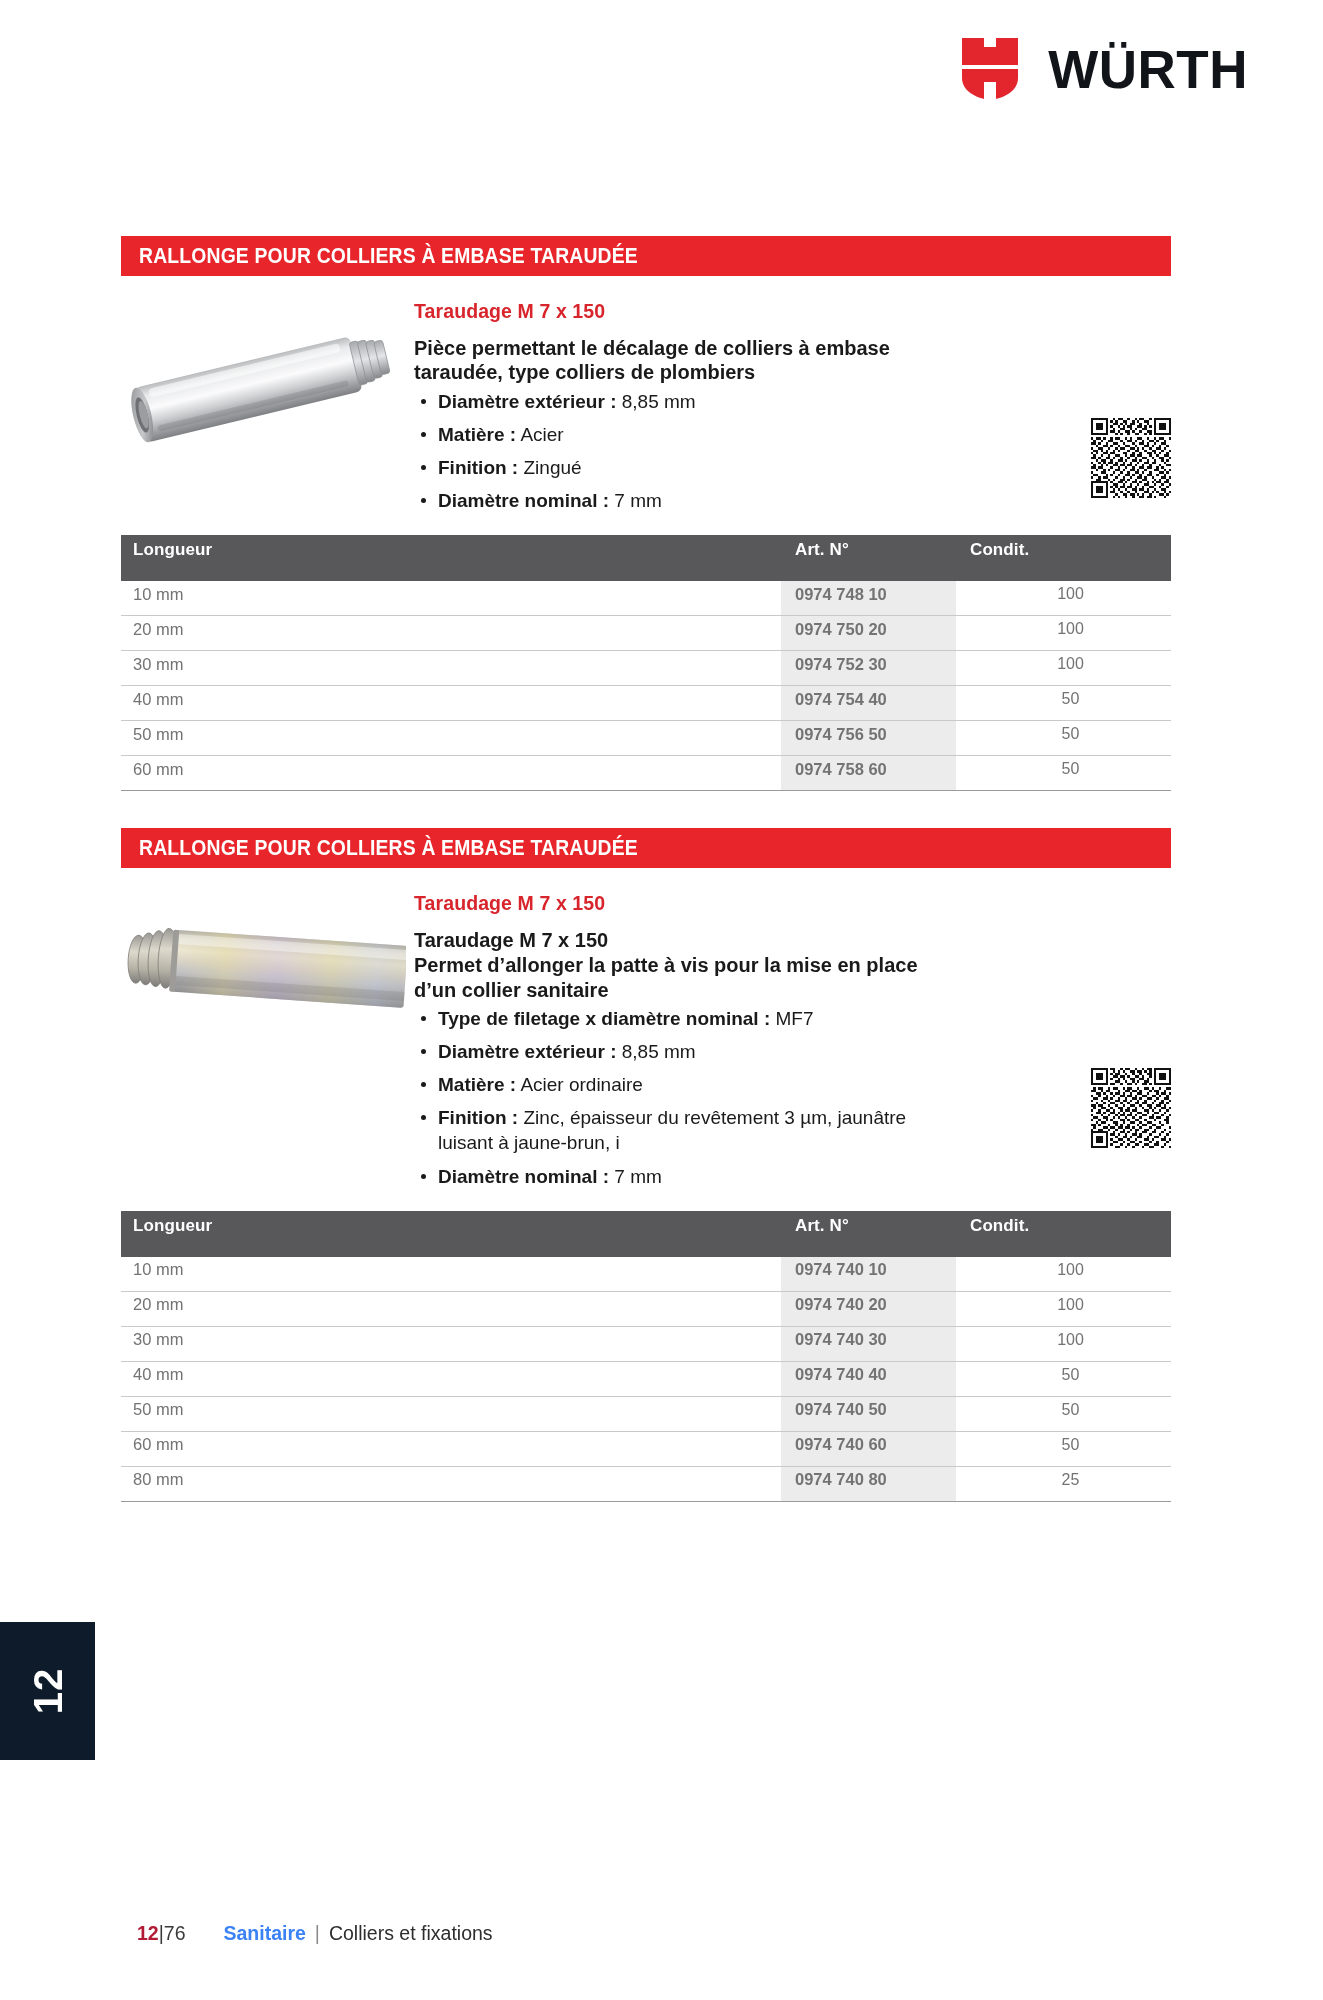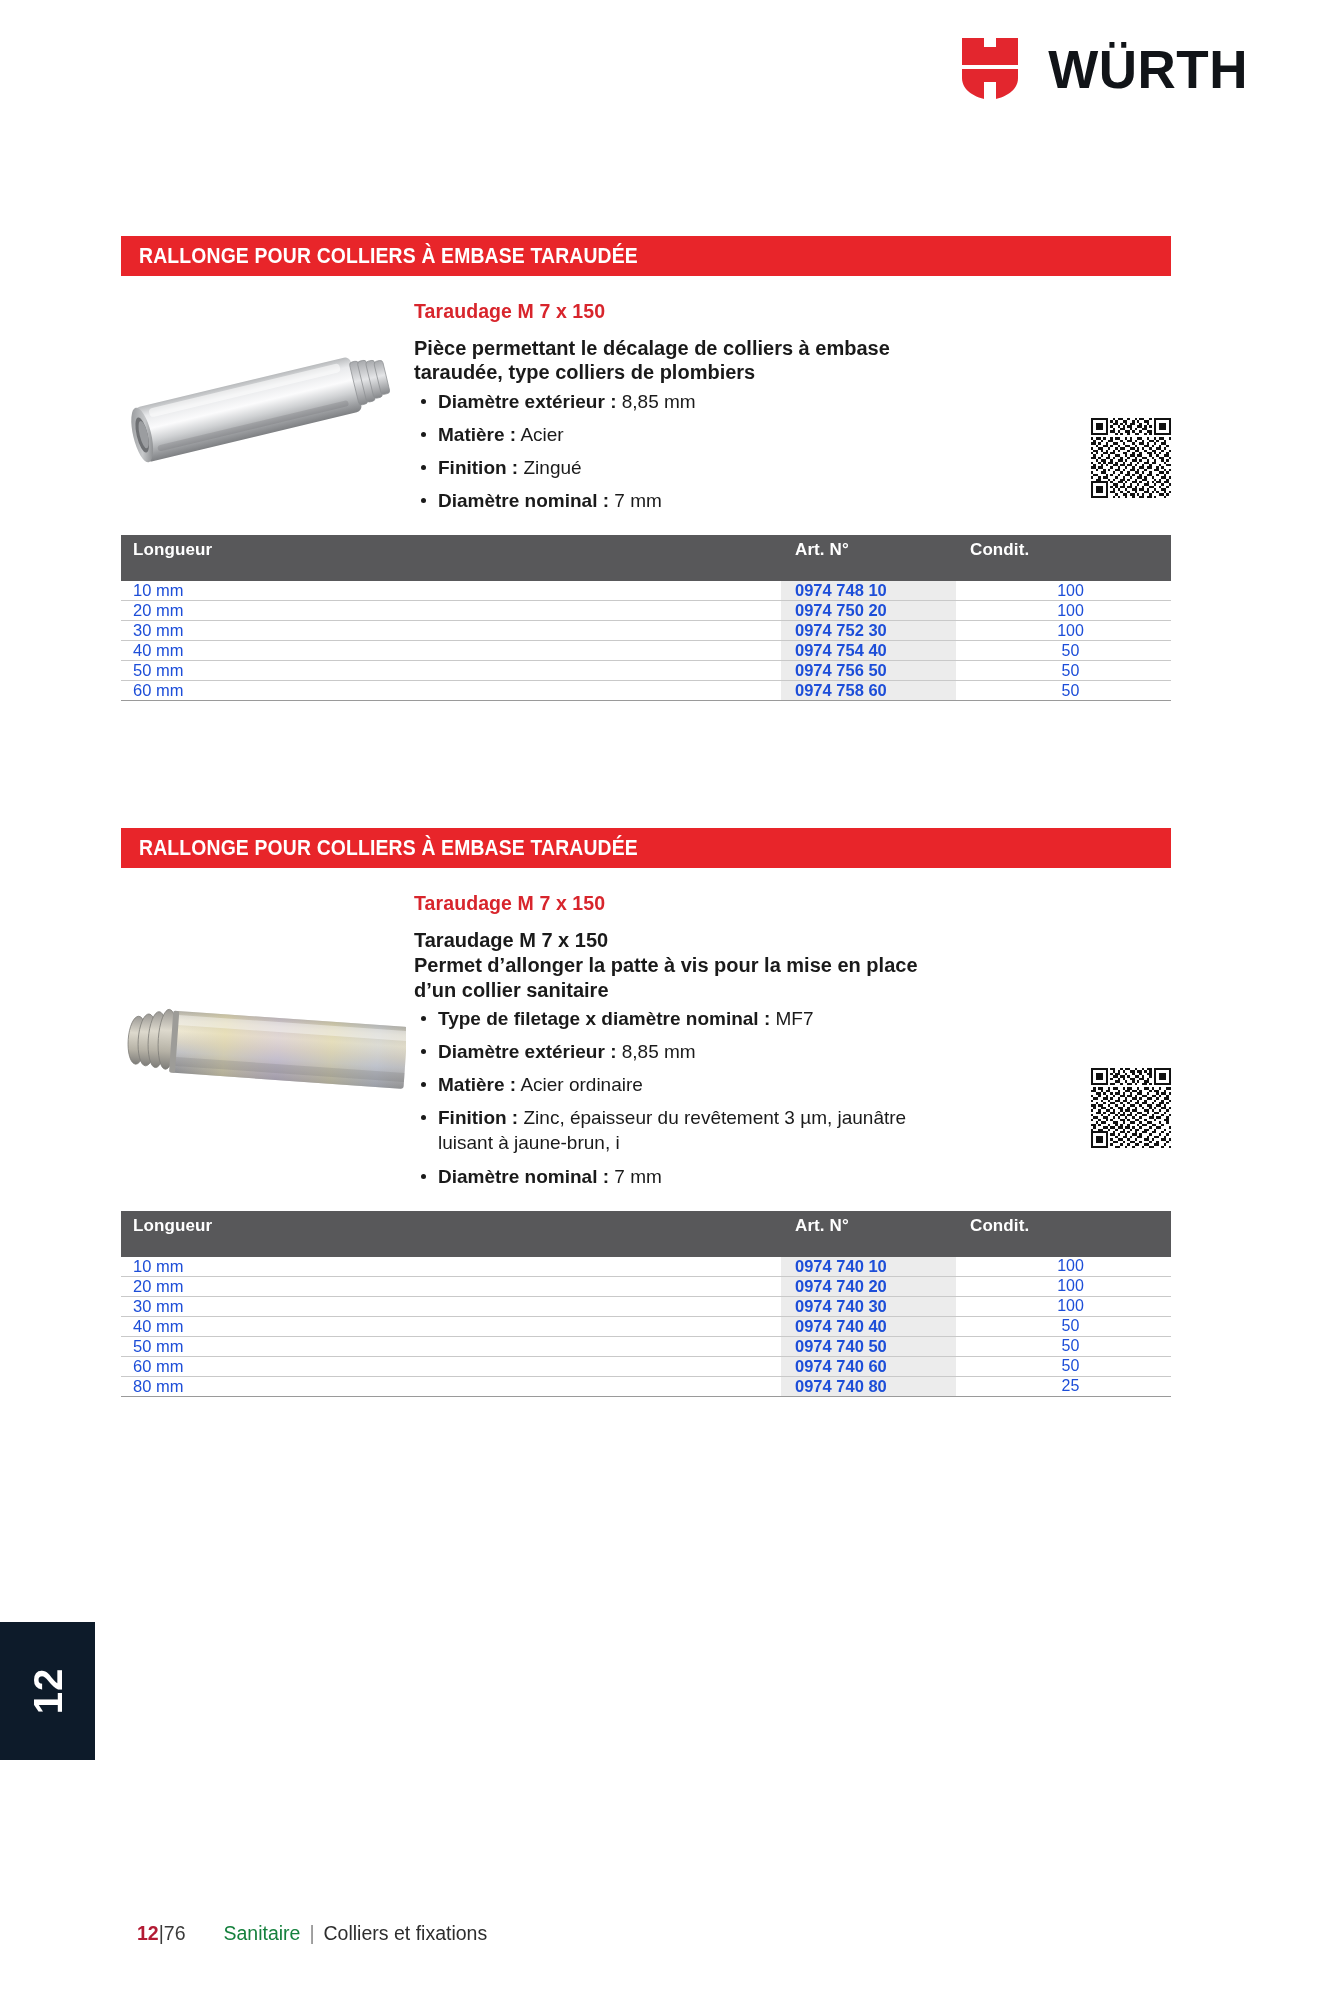--- a/index.html
+++ b/index.html
@@ -64,21 +64,20 @@
     letter-spacing: 0.2px;
     transform: scaleX(0.86);
     transform-origin: left center;
     white-space: nowrap;
   }
 
   .sec-body {
     position: relative;
     display: flex;
     padding-top: 16px;
-    align-items: center;
   }
 
   
   .prod-fig {
     position: relative;
     flex: 0 0 285px;
     height: 190px;
   }
   .prod-fig.fig2 { height: 150px; }
   .prod-fig svg { position: absolute; left: 0; top: 0; }
@@ -152,26 +151,26 @@
     padding: 0 0 16px 12px;
     letter-spacing: 0.1px;
   }
   .spec-table thead th.col-art { padding-left: 14px; }
   .spec-table thead th.col-cond { padding-left: 14px; }
   .col-len  { width: 660px; }
   .col-art  { width: 175px; }
   .col-cond { width: 215px; }
 
   .spec-table tbody td {
-    height: 19px;
+    height: 26px;
     font-size: 16.5px;
     border-bottom: 1px solid #c9c9c9;
-    padding: 0 0 0 12px;
+    padding: 0 0 8px 12px;
     vertical-align: middle;
-    color: #1d4ed8;
+    color: #737373;
   }
   .spec-table tbody td.cell-art {
     background: #ececec;
     font-weight: 700;
     font-size: 16.5px;
     padding-left: 14px;
   }
   .spec-table tbody td.cell-cond {
     padding-left: 14px;
     font-size: 16px;
@@ -207,21 +206,21 @@
     top: 1922px;
     display: flex;
     align-items: baseline;
     font-size: 19.5px;
     color: #2e2e2e;
     white-space: nowrap;
   }
   .footer-page { font-weight: 700; color: #b31b34; }
   .footer-total { color: #3a3a3a; font-weight: 400; }
   .footer-gap { display: inline-block; width: 38px; }
-  .footer-cat { font-weight: 400; color: #15803d; }
+  .footer-cat { font-weight: 700; color: #3b82f6; }
   .footer-sep { color: #8b8b8b; padding: 0 9px; font-weight: 400; }
   .footer-sub { font-weight: 400; color: #2e2e2e; }
 </style>
 </head>
 <body>
 
 <div class="brand">
   <svg class="brand-mark" viewBox="0 0 56 62">
     <path d="M0 0 H22 V9 H34 V0 H56 V27 H0 Z" fill="#e3262e"></path>
     <path d="M0 31 H56 V40 C56 52 44 60 28 62 C12 60 0 52 0 40 Z" fill="#e3262e"></path>

